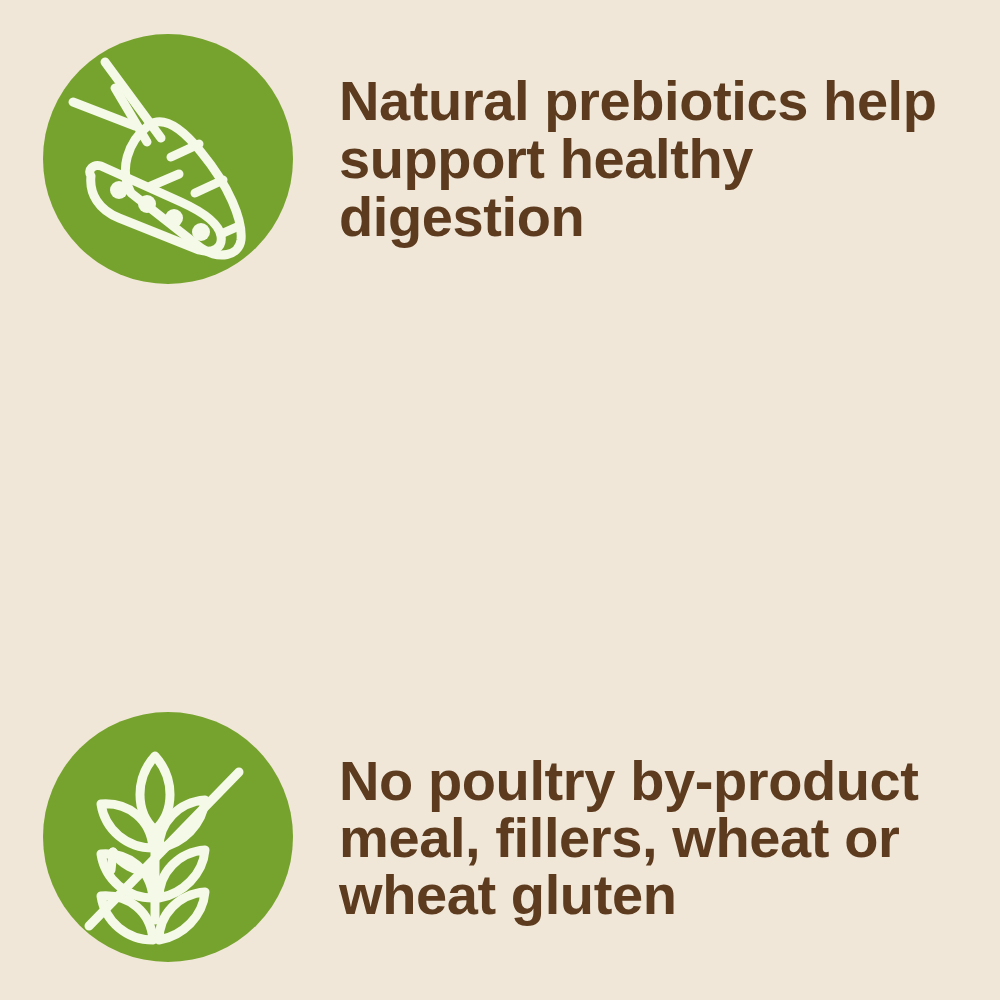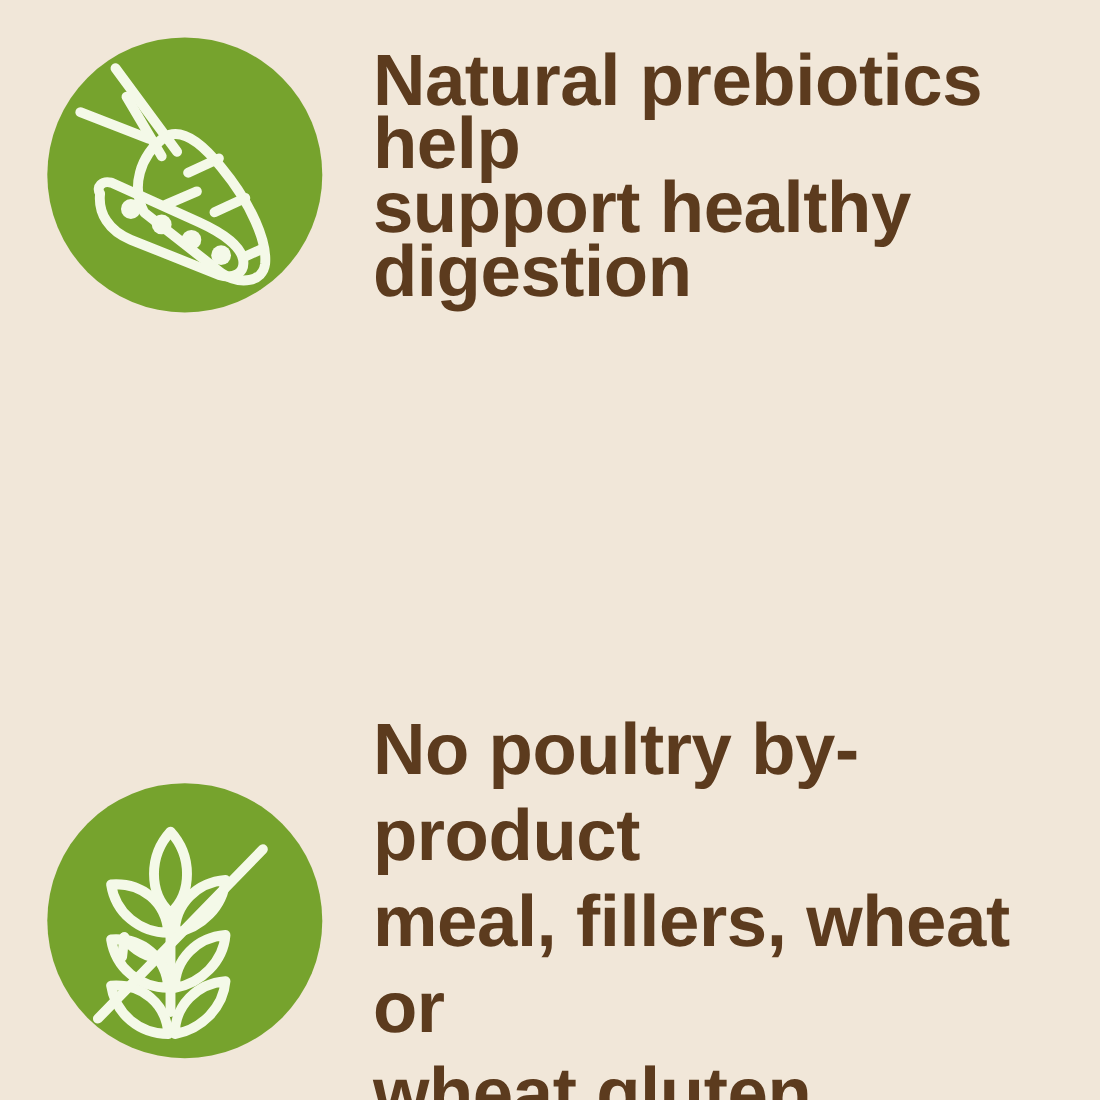--- a/index.html
+++ b/index.html
@@ -53,29 +53,29 @@
     display: block;
     width: 250px;
     height: 250px;
   }
 
   .benefit-text {
     flex: 1 1 auto;
     margin-left: 46px;
     padding-right: 36px;
     color: #5c3b1e;
-    font-size: 66px;
+    font-size: 56px;
     line-height: 58px;
     font-weight: 700;
     letter-spacing: -0.4px;
     white-space: pre-line;
   }
 
   
-  #benefit-text-3 { line-height: 78px; }
+  #benefit-text-3 { line-height: 57px; }
 </style>
 </head>
 <body>
 
 <div id="benefits-panel">
 
   <div class="benefit-row" id="benefit-row-1">
     <div class="icon-badge">
       <span>
         <svg viewBox="0 0 250 250" xmlns="http://www.w3.org/2000/svg" fill="none" stroke="#f4f9e8" stroke-width="9" stroke-linecap="round" stroke-linejoin="round">

